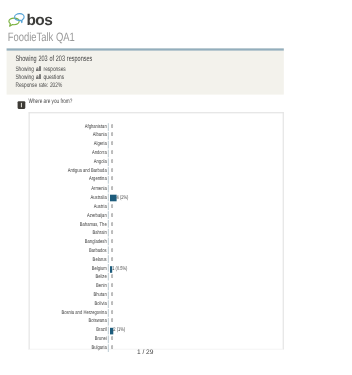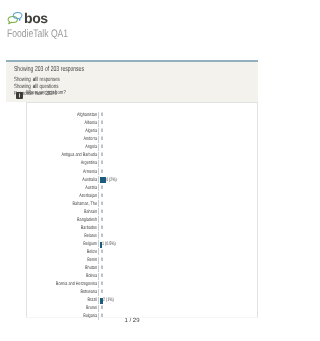--- a/index.html
+++ b/index.html
@@ -13,21 +13,21 @@
     -webkit-font-smoothing: antialiased;
     text-rendering: geometricPrecision;
   }
   .brand { position:absolute; left:7px; top:11px; display:flex; align-items:flex-end; }
   .brand svg { display:block; }
   .logo-text { font-size:14px; font-weight:bold; color:#3d3d3b; line-height:15px; letter-spacing:-0.4px; }
   .survey-title { position:absolute; left:7px; top:28px; font-size:11px; color:#9a9a9a;
     transform:scaleX(0.78); transform-origin:left top; white-space:nowrap; }
 
   .summary { position:absolute; left:6px; top:44px; width:252px; height:42px;
-    background:#f3f2ec; border-top:2px solid #93aebd;margin-top:16px; }
+    background:#f3f2ec; border-top:2px solid #93aebd; }
   .summary .main { position:absolute; left:8px; top:2.2px; font-size:7.2px; word-spacing:0.3px;
     transform:scaleX(0.70); transform-origin:left top; white-space:nowrap; }
   .summary .sub { position:absolute; left:8px; font-size:6px; word-spacing:1px;
     transform:scaleX(0.73); transform-origin:left top; white-space:nowrap; }
   .summary .s1 { top:14.5px; } .summary .s2 { top:21.5px; }
   .summary .s3 { top:28.5px; word-spacing:0.3px; }
   .summary .sub b { font-weight:bold; }
 
   .qicon { position:absolute; left:16px; top:92px; width:7px; height:7px;
     background:#3d3b36; border-radius:1px; overflow:hidden; }

